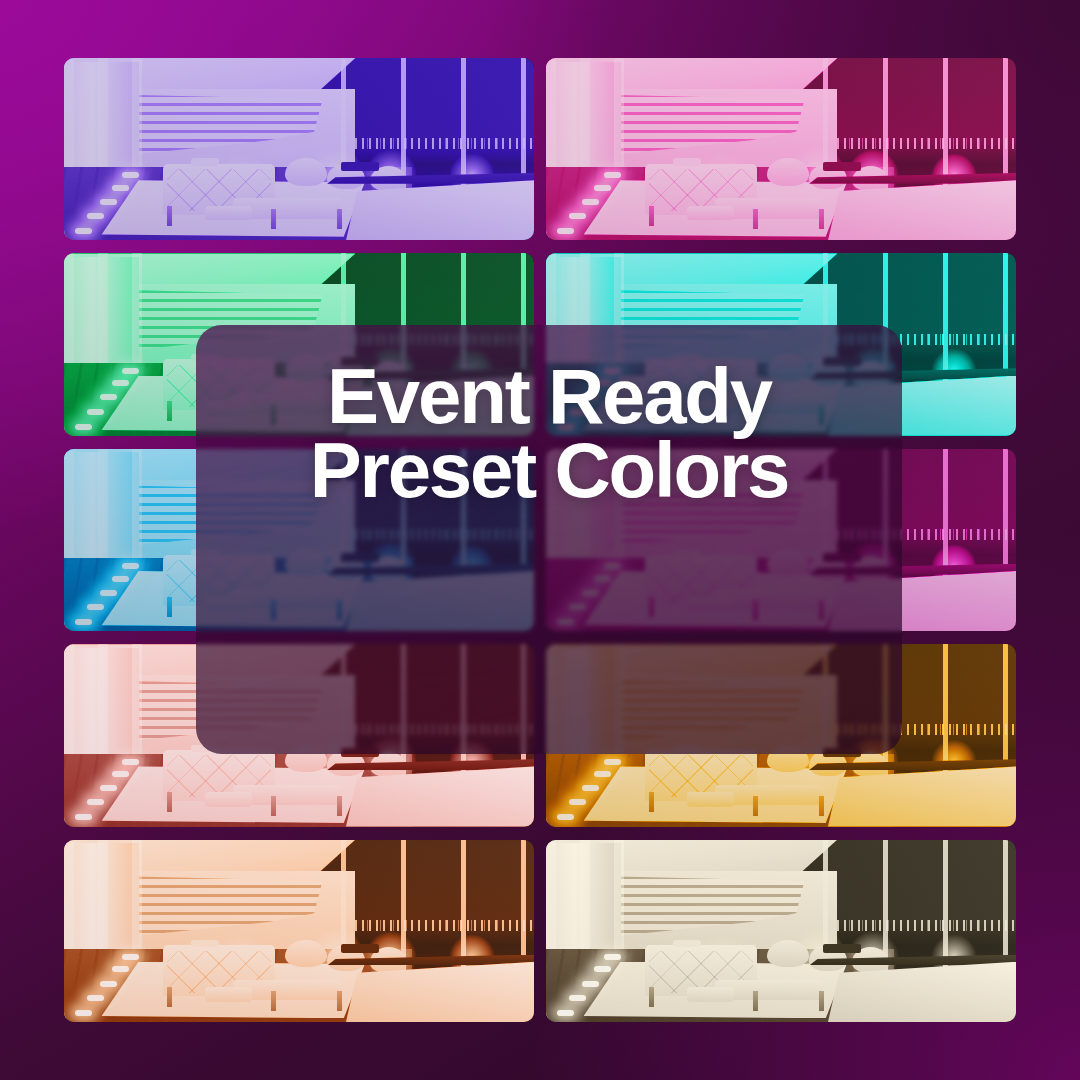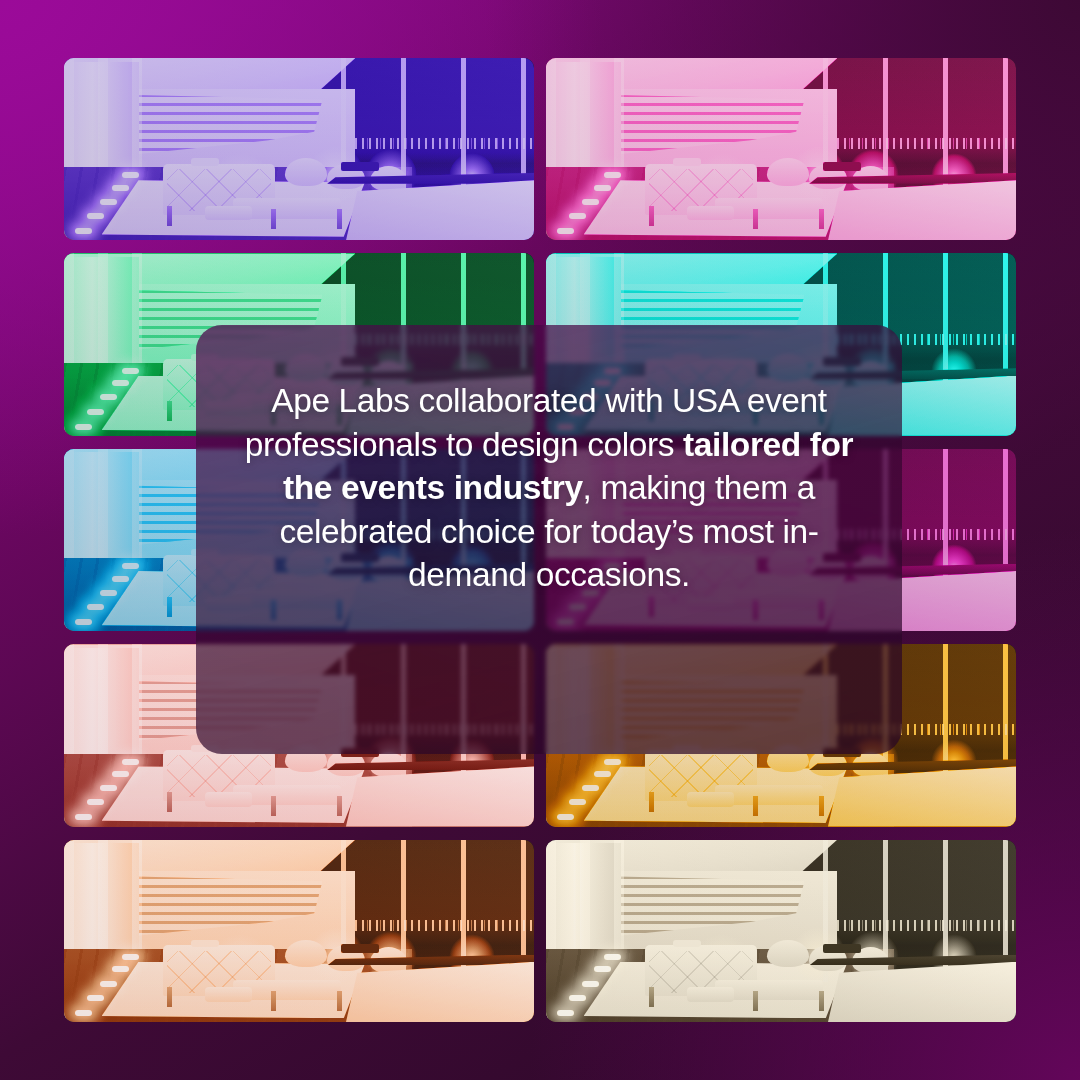--- a/index.html
+++ b/index.html
@@ -723,19 +723,18 @@
           <div class="puck" style="left:2%;top:92%;"></div>
         </div>
       </div>
       <div class="wash" style="background:#f7efd9;opacity:.75;"></div>
       <div class="shade" style="background:linear-gradient(200deg, rgba(255,250,232,.16), rgba(90,70,50,.08));"></div>
     </div>
   </div>
 
   <div id="overlay-card">
     <div id="overlay-inner">
-      <p id="body-copy">
-        <span>Ape Labs collaborated with USA event professionals to design colors </span><b>tailored for the events industry</b><span>, making them a celebrated choice for today’s most in-demand occasions.</span>
-      </p>
+      <h1 id="headline">Event Ready
+Preset Colors</h1>
     </div>
   </div>
 
 </div>
 
 </body></html>

